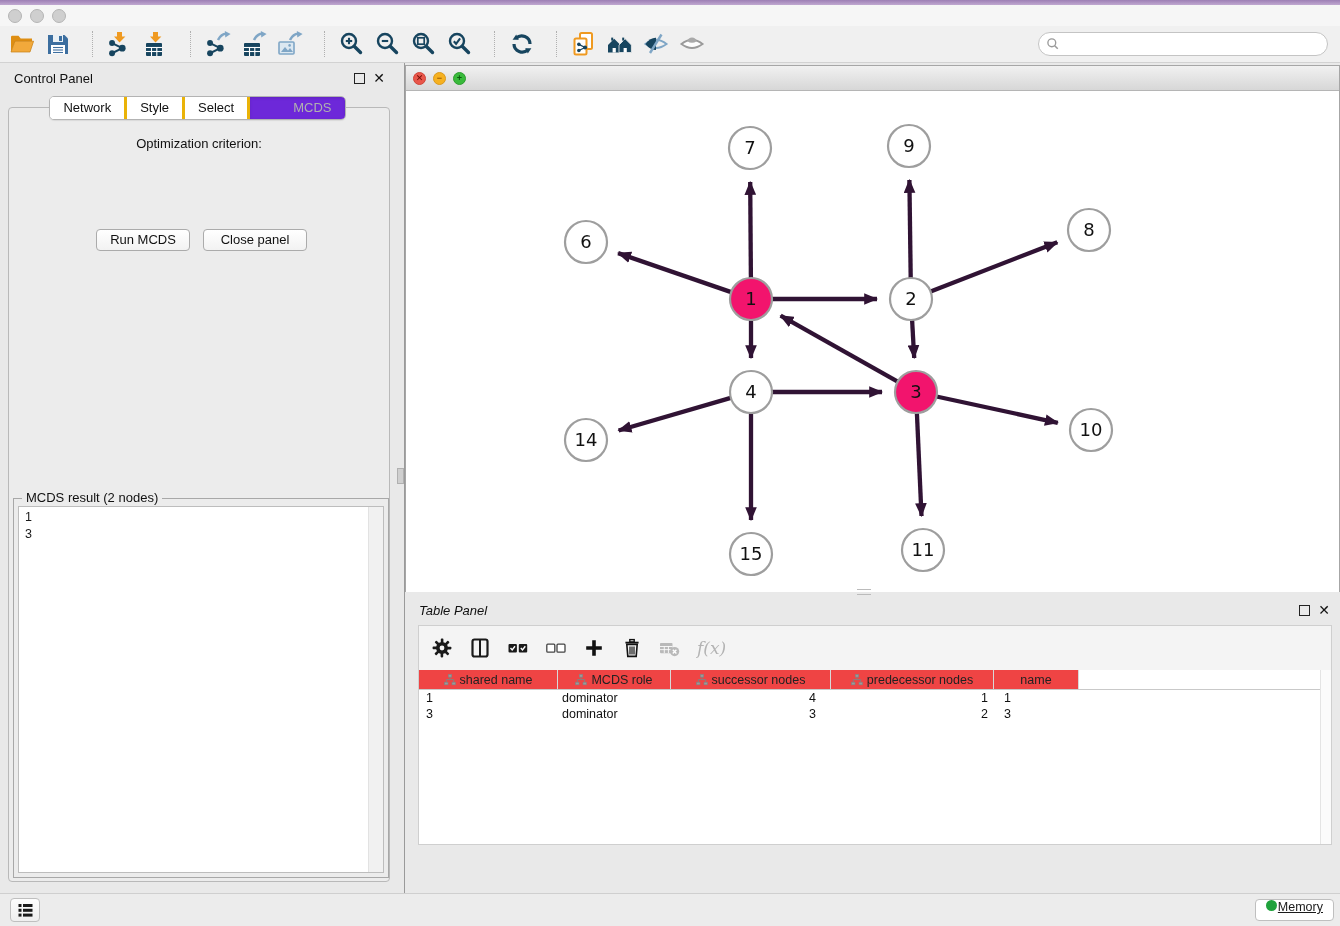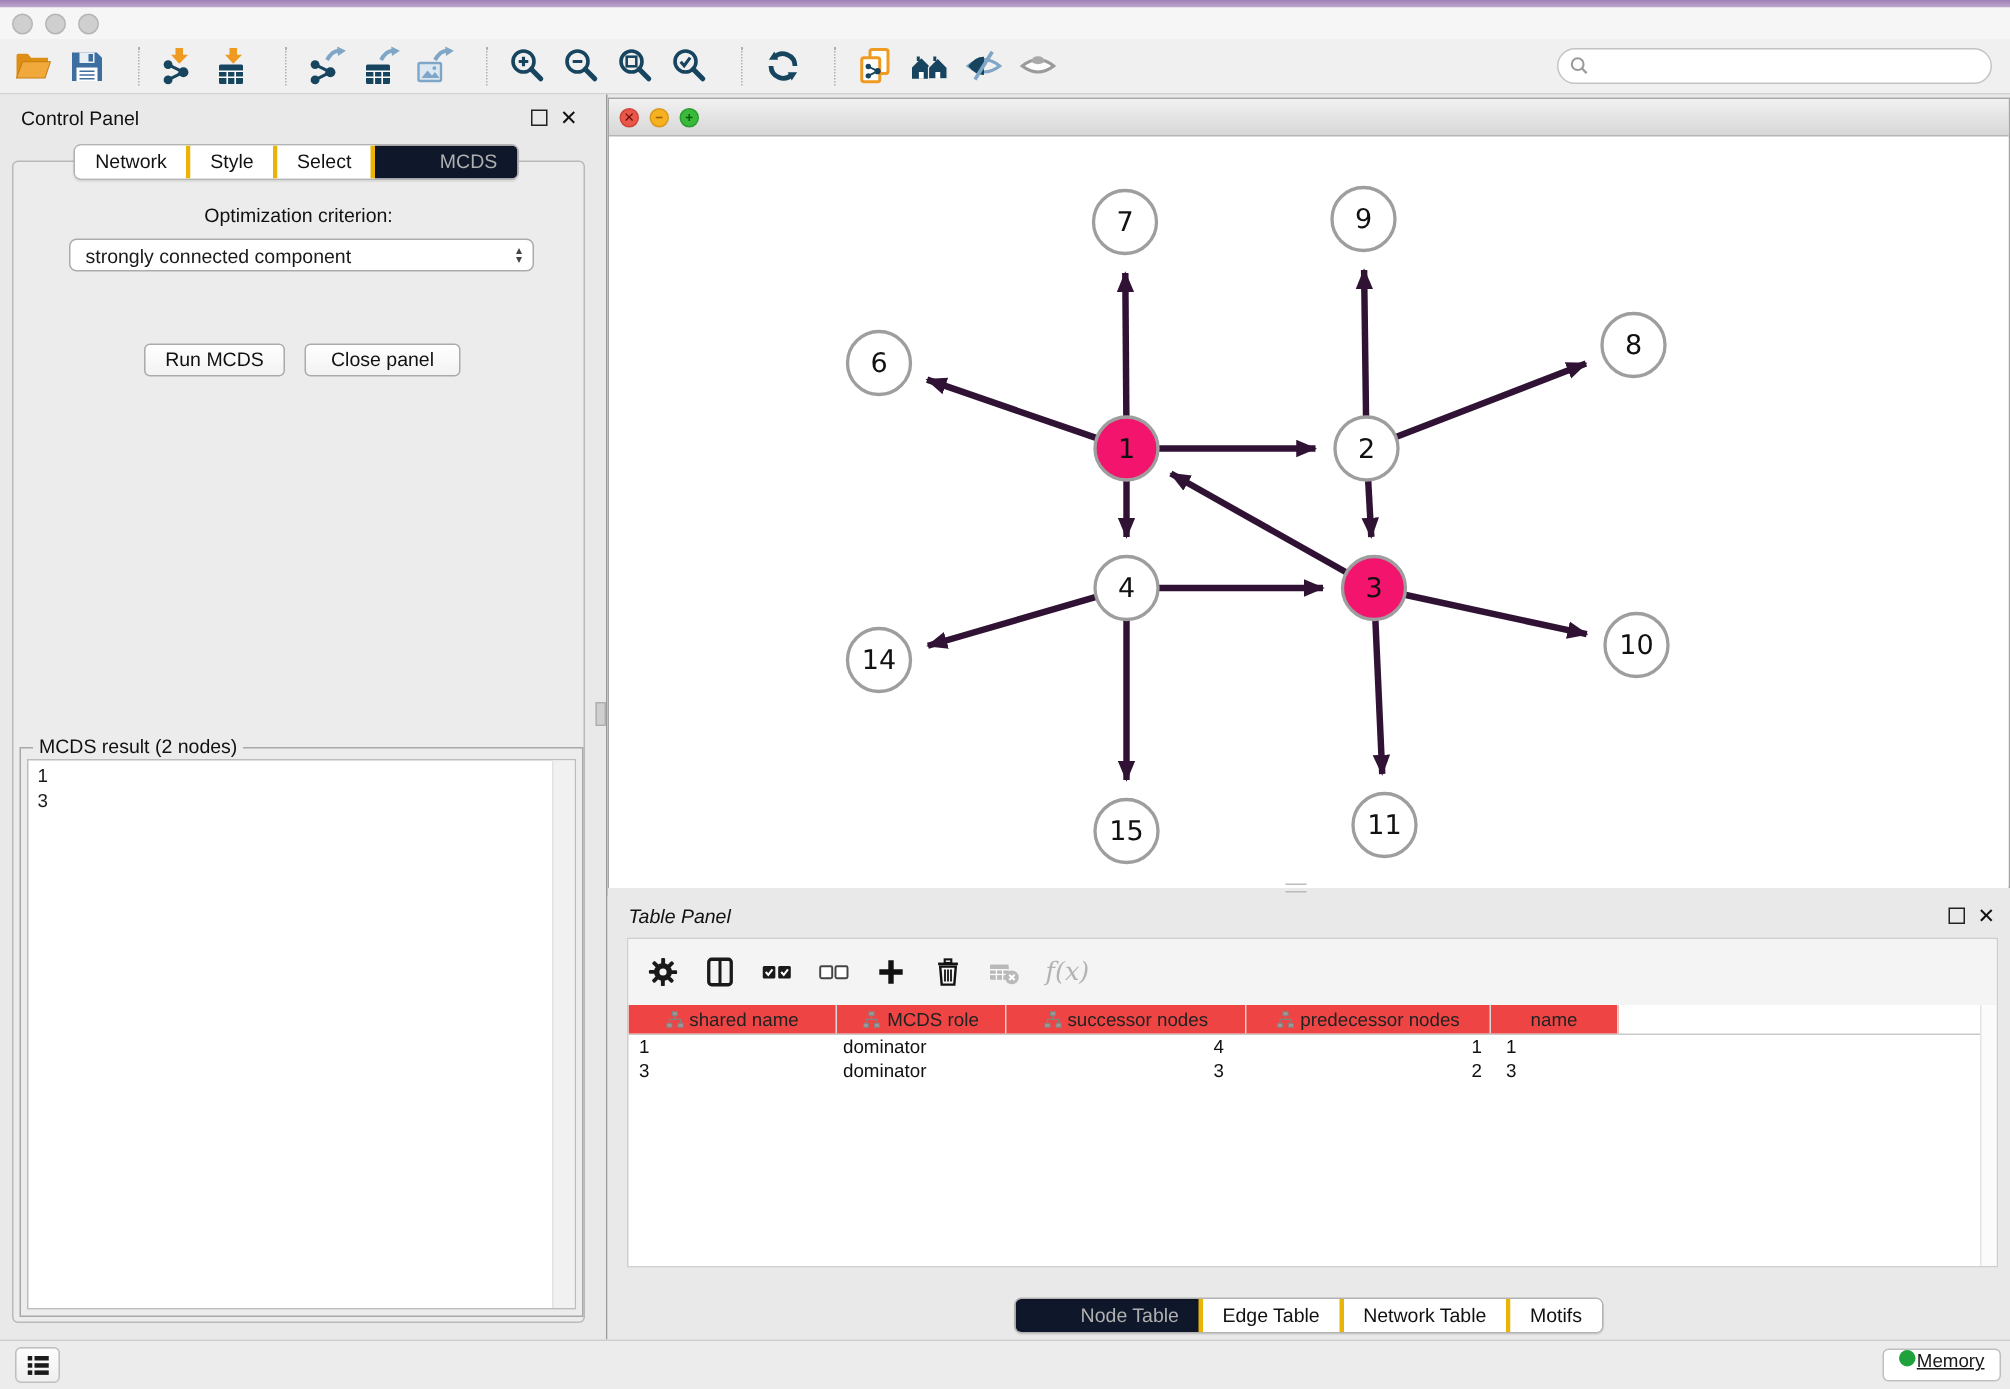--- a/index.html
+++ b/index.html
@@ -23,21 +23,21 @@
   #control-panel{left:0;top:63px;width:395px;height:830px;background:#e9e9e9;}
   #cp-header{position:absolute;left:0;top:0;width:100%;height:30px;display:flex;align-items:center;}
   .panel-title{margin-left:14px;font-size:13px;color:#111;}
   .panel-btns{margin-left:auto;margin-right:10px;display:flex;align-items:center;gap:8px;}
   .float-btn{width:9px;height:9px;border:1.5px solid #222;display:inline-block;}
   .close-btn{font-size:14px;font-weight:bold;color:#111;line-height:12px;}
   .seg{display:inline-flex;border:1px solid #b3b3b3;border-radius:5px;overflow:hidden;background:#fff;
        box-shadow:0 1px 1px rgba(0,0,0,.08);}
   .seg .tab{padding:3px 13px 4px;font-size:13px;background:#fff;color:#111;border-right:3px solid #eab308;white-space:nowrap;}
   .seg .tab:last-child{border-right:none;}
-  .seg .tab.active{background:#0f172a;color:#b0b0b0;box-shadow:inset 0 1px 3px rgba(0,0,0,.12);padding-left:43px;}
+  .seg .tab.active{background:#6d28d9;color:#b0b0b0;box-shadow:inset 0 1px 3px rgba(0,0,0,.12);padding-left:43px;}
   #cp-tabs{position:absolute;top:33px;left:0;width:100%;text-align:center;z-index:2;}
   #cp-content{position:absolute;left:8px;top:44px;width:382px;height:775px;background:#ececec;
        border:1px solid #b9b9b9;border-radius:4px;box-sizing:border-box;}
   #opt-label{position:absolute;top:28px;left:0;width:100%;text-align:center;font-size:13px;color:#111;}
   #criterion-select{position:absolute;left:37px;top:51px;width:310px;height:22px;background:#fff;border:1px solid #ababab;
        border-radius:5px;box-sizing:border-box;display:flex;align-items:center;font-size:13px;}
   #criterion-select .val{margin-left:10px;flex:1;}
   .stepper{margin-right:7px;display:flex;flex-direction:column;line-height:6px;font-size:8px;color:#444;}
   .push-btn{position:absolute;height:22px;background:linear-gradient(#ffffff,#f2f2f2);border:1px solid #ababab;
        border-radius:4px;box-sizing:border-box;font-size:13px;text-align:center;line-height:20px;color:#111;margin-top:37px;}
@@ -288,27 +288,20 @@
       </span>
     </div>
     <div id="cp-tabs"><span class="seg">
           <span class="tab">Network</span>
           <span class="tab">Style</span>
           <span class="tab">Select</span>
           <span class="tab active">MCDS</span>
         </span></div>
     <div id="cp-content">
       <div id="opt-label">Optimization criterion:</div>
-      <div id="criterion-select">
-        <span class="val">strongly connected component</span>
-        <span class="stepper">
-            <span>▴</span>
-            <span>▾</span>
-          </span>
-      </div>
       <div id="run-btn" class="push-btn">Run MCDS</div>
       <div id="close-panel-btn" class="push-btn">Close panel</div>
       <div id="result-group">
         <span id="result-legend">MCDS result (2 nodes)</span>
         <div id="result-area">
           <div id="result-text">1
 3</div>
           <div id="result-scroll"></div>
         </div>
       </div>
@@ -546,26 +539,20 @@
           <div class="td-row">
             <div class="td-cell" style="width:139px;padding-left:7px;text-align:left;">3</div>
             <div class="td-cell" style="width:113px;padding-left:4px;text-align:left;">dominator</div>
             <div class="td-cell" style="width:160px;padding-right:15px;text-align:right;">3</div>
             <div class="td-cell" style="width:163px;padding-right:6px;text-align:right;">2</div>
             <div class="td-cell" style="width:85px;padding-left:10px;text-align:left;">3</div>
           </div>
         </div>
       <div id="tp-scroll"></div>
     </div>
-    <div id="tp-tabs"><span class="seg">
-          <span class="tab active">Node Table</span>
-          <span class="tab">Edge Table</span>
-          <span class="tab">Network Table</span>
-          <span class="tab">Motifs</span>
-        </span></div>
   </div>
 
   <div id="status-bar" class="abs">
     <div id="list-btn">
       <span class="tp-icon">
           <svg width="20" height="20" viewBox="0 0 20 20">
             <g fill="#1a1a1a">
               <rect x="3.5" y="4" width="3" height="3"></rect>
               <rect x="8" y="4" width="9.5" height="3"></rect>
               <rect x="3.5" y="8.8" width="3" height="3"></rect>

